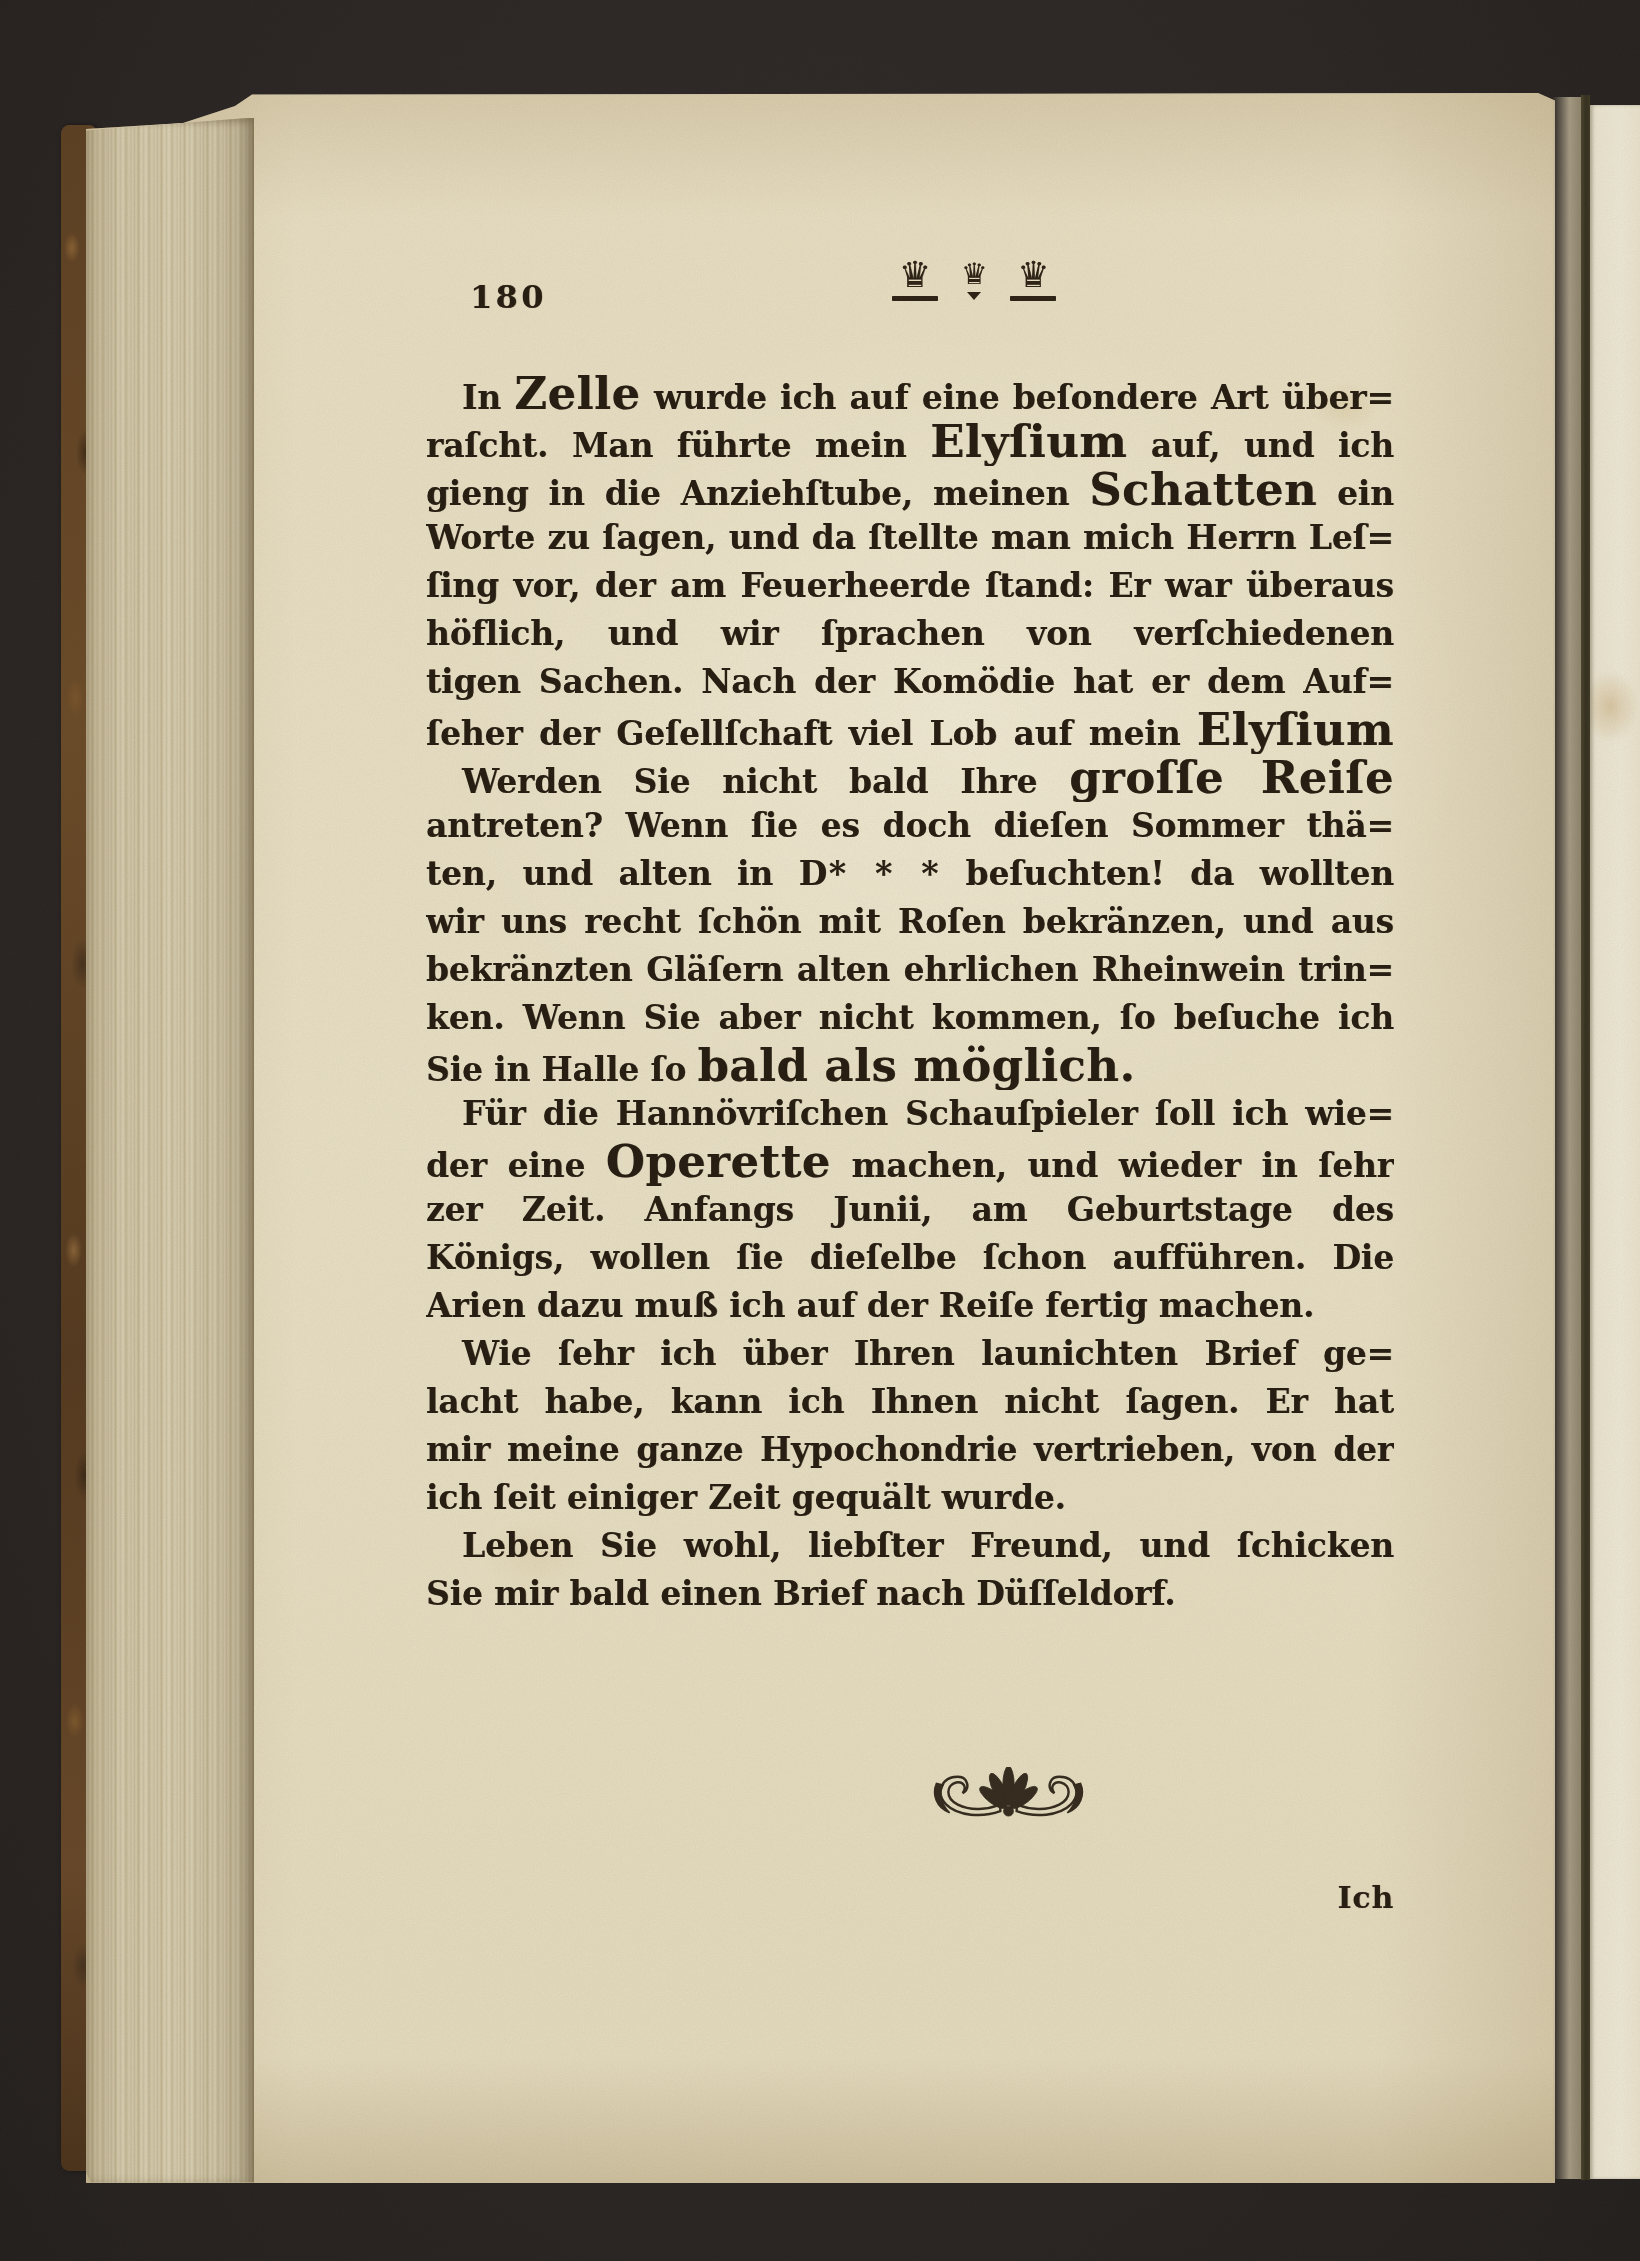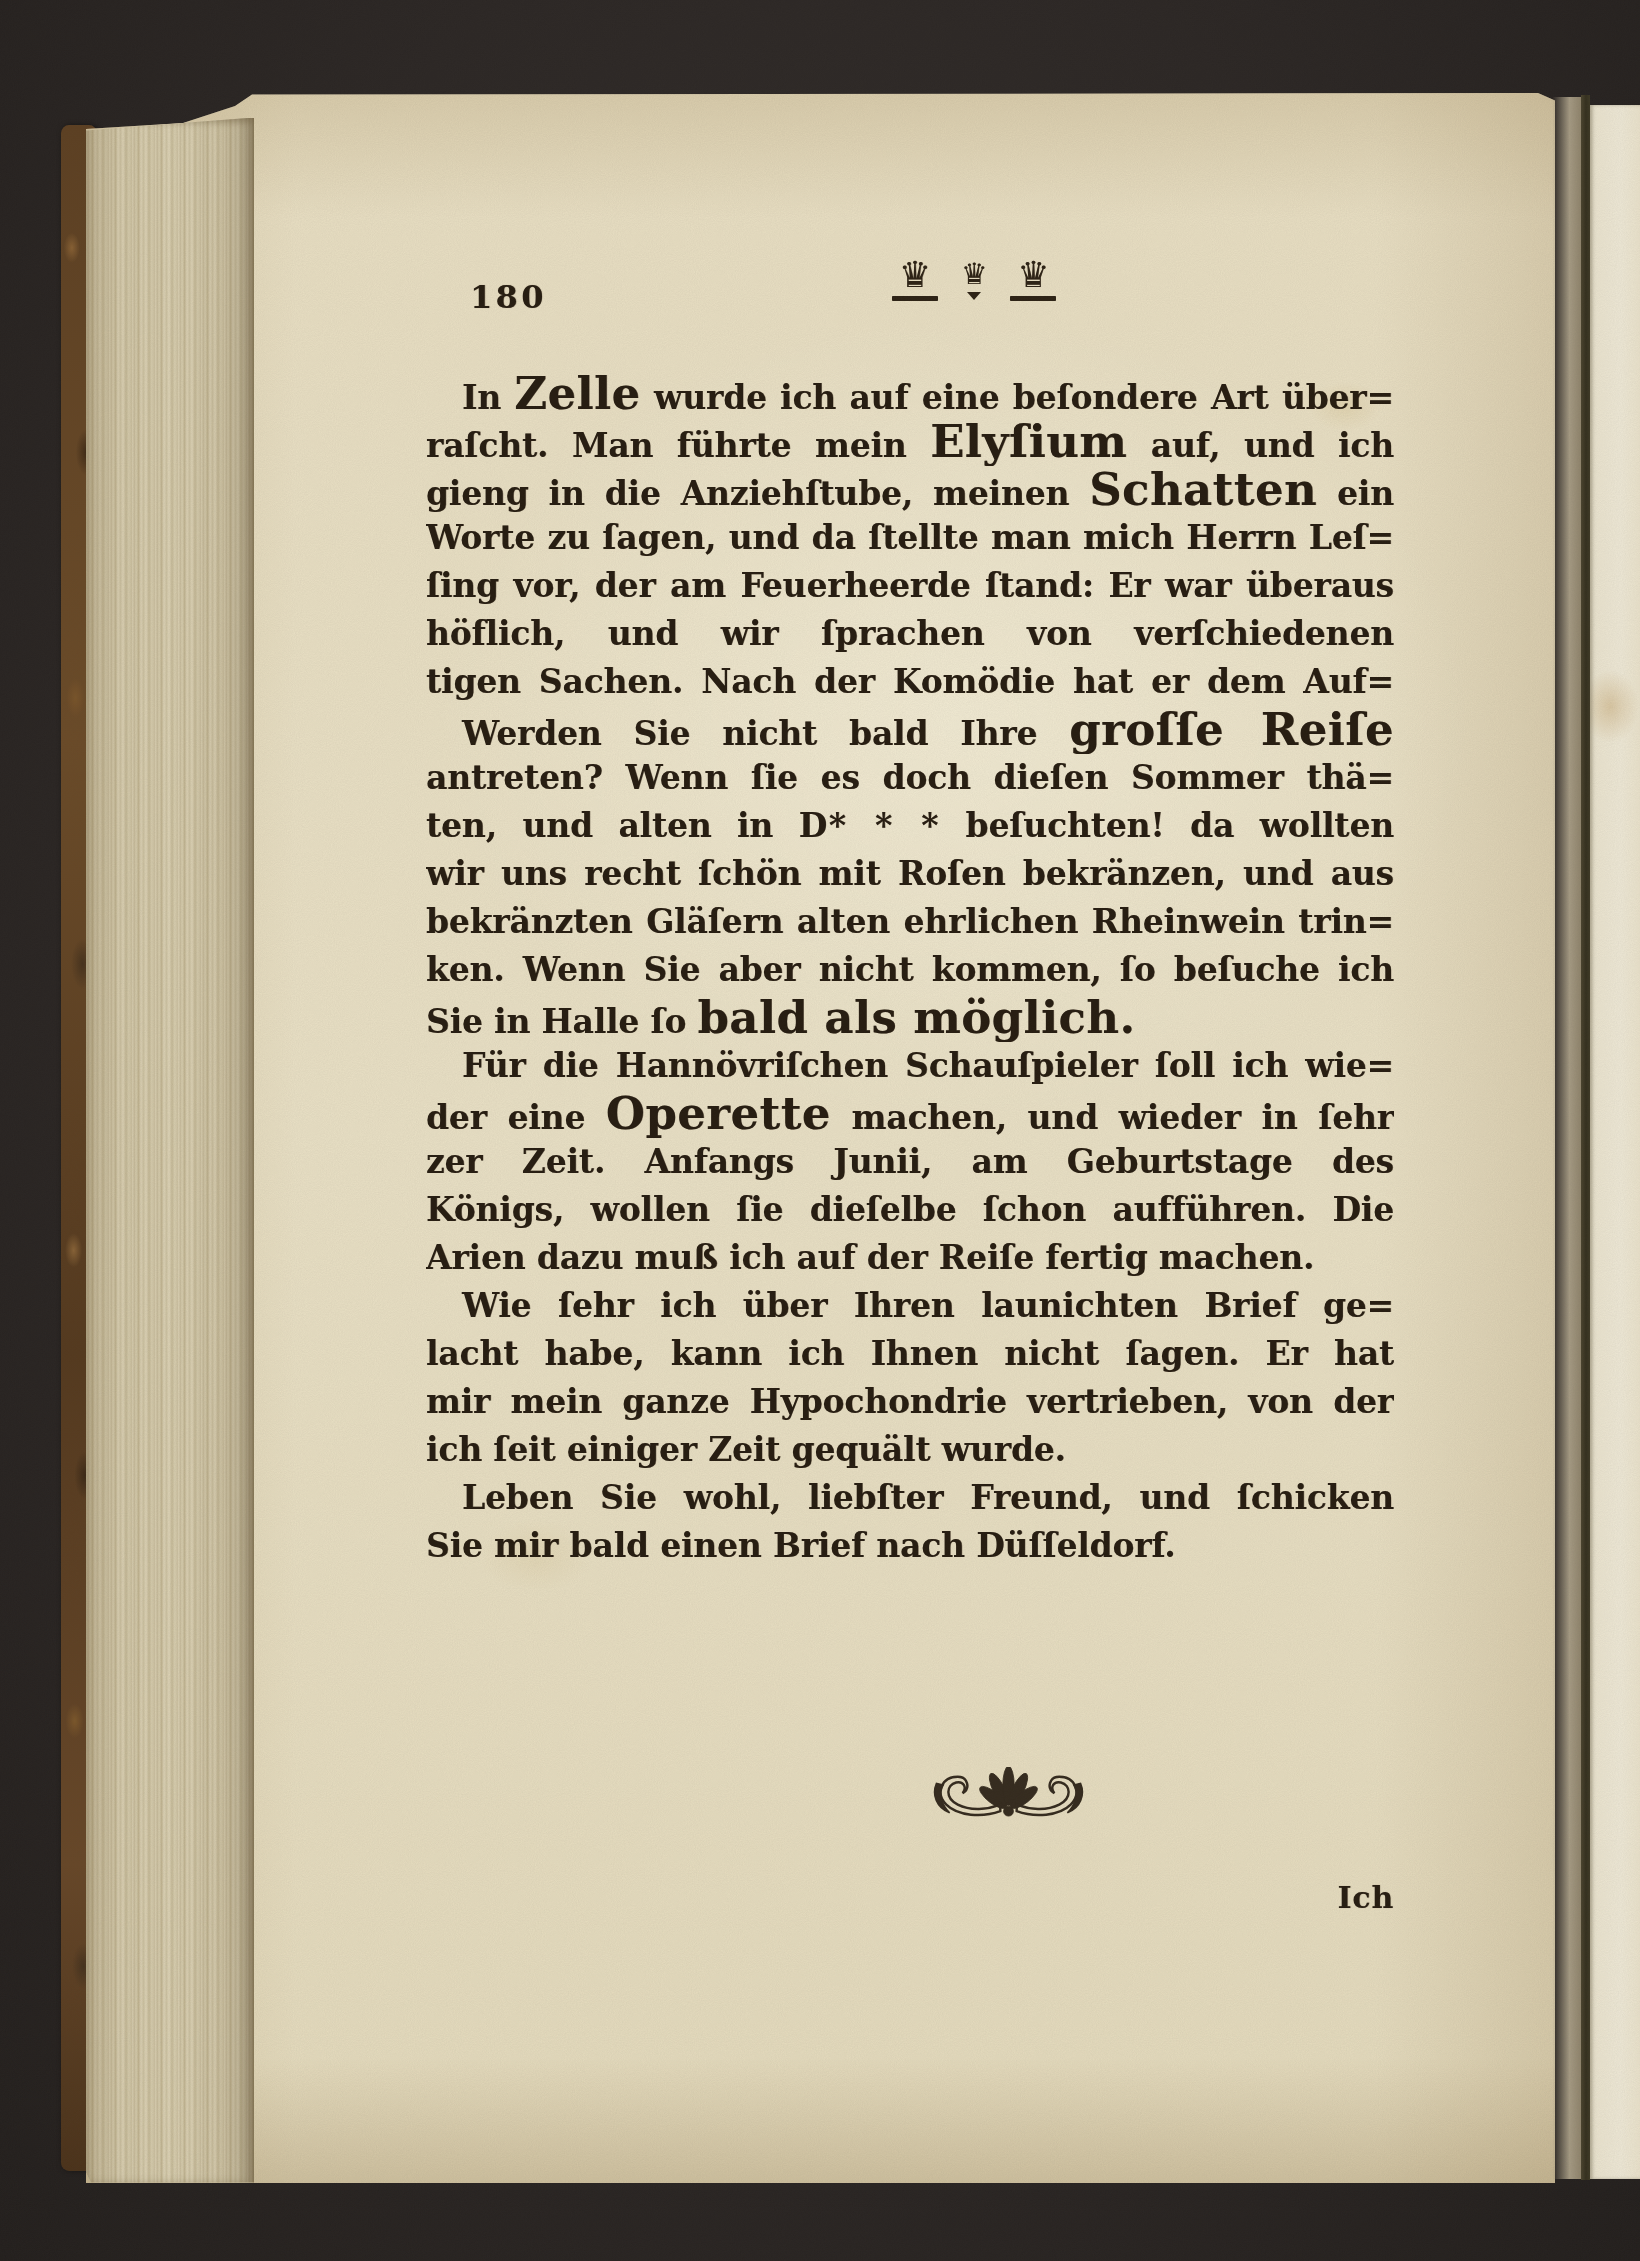--- a/index.html
+++ b/index.html
@@ -118,35 +118,36 @@
     </div>
 
     <div class="text-block">
         <div class="line full indent"><span>In </span><span class="emph">Zelle</span><span> wurde ich auf eine beſondere Art über=</span></div>
         <div class="line full"><span>raſcht.  Man führte mein </span><span class="emph">Elyſium</span><span> auf, und ich</span></div>
         <div class="line full"><span>gieng in die Anziehſtube, meinen </span><span class="emph">Schatten</span><span> ein Paar</span></div>
         <div class="line full"><span>Worte zu ſagen, und da ſtellte man mich Herrn Leſ=</span></div>
         <div class="line full"><span>ſing vor, der am Feuerheerde ſtand: Er war überaus</span></div>
         <div class="line full"><span>höflich, und wir ſprachen von verſchiedenen gleichgül=</span></div>
         <div class="line full"><span>tigen Sachen.  Nach der Komödie hat er dem Auf=</span></div>
+        <div class="line full"><span>ſeher der Geſellſchaft viel Lob auf mein </span><span class="emph">Elyſium</span></div>
         <div class="line full indent"><span>Werden Sie nicht bald Ihre </span><span class="emph">groſſe Reiſe</span></div>
         <div class="line full"><span>antreten? Wenn ſie es doch dieſen Sommer thä=</span></div>
         <div class="line full"><span>ten, und alten in </span><span class="antiqua">D* * *</span><span> beſuchten! da wollten</span></div>
         <div class="line full"><span>wir uns recht ſchön mit Roſen bekränzen, und aus</span></div>
         <div class="line full"><span>bekränzten Gläſern alten ehrlichen Rheinwein trin=</span></div>
         <div class="line full"><span>ken.  Wenn Sie aber nicht kommen, ſo beſuche ich</span></div>
         <div class="line"><span>Sie in Halle ſo </span><span class="emph">bald als möglich.</span></div>
         <div class="line full indent"><span>Für die Hannövriſchen Schauſpieler ſoll ich wie=</span></div>
         <div class="line full"><span>der eine </span><span class="emph">Operette</span><span> machen, und wieder in ſehr kur=</span></div>
         <div class="line full"><span>zer Zeit.  Anfangs Junii, am Geburtstage des</span></div>
         <div class="line full"><span>Königs, wollen ſie dieſelbe ſchon aufführen.  Die</span></div>
         <div class="line"><span>Arien dazu muß ich auf der Reiſe fertig machen.</span></div>
         <div class="line full indent"><span>Wie ſehr ich über Ihren launichten Brief ge=</span></div>
         <div class="line full"><span>lacht habe, kann ich Ihnen nicht ſagen.  Er hat</span></div>
-        <div class="line full"><span>mir mein ganze Hypochondrie vertrieben, von der</span></div>
+        <div class="line full"><span>mir meine ganze Hypochondrie vertrieben, von der</span></div>
         <div class="line"><span>ich ſeit einiger Zeit gequält wurde.</span></div>
         <div class="line full indent"><span>Leben Sie wohl, liebſter Freund, und ſchicken</span></div>
         <div class="line"><span>Sie mir bald einen Brief nach Düſſeldorf.</span></div>
       </div>
 
     <svg class="tailpiece" viewBox="0 0 204 66" width="167" height="54">
       <g fill="#241a0e" stroke="#241a0e" opacity="0.92">
 
         <g transform="translate(102,52)">
           <ellipse transform="rotate(-52)" cx="0" cy="-24" rx="7" ry="20"></ellipse>

